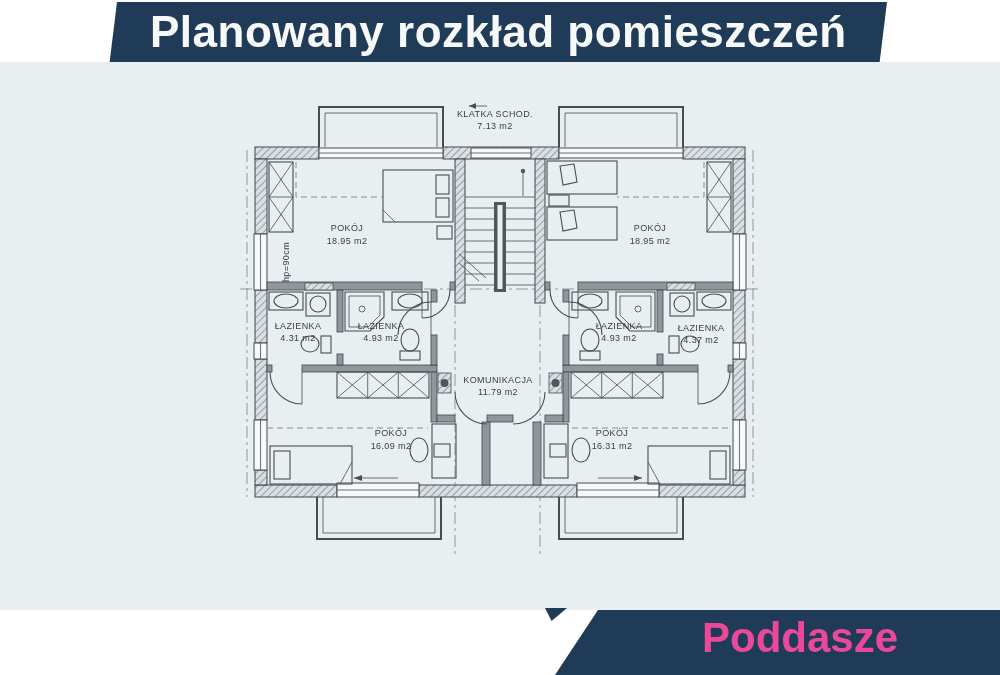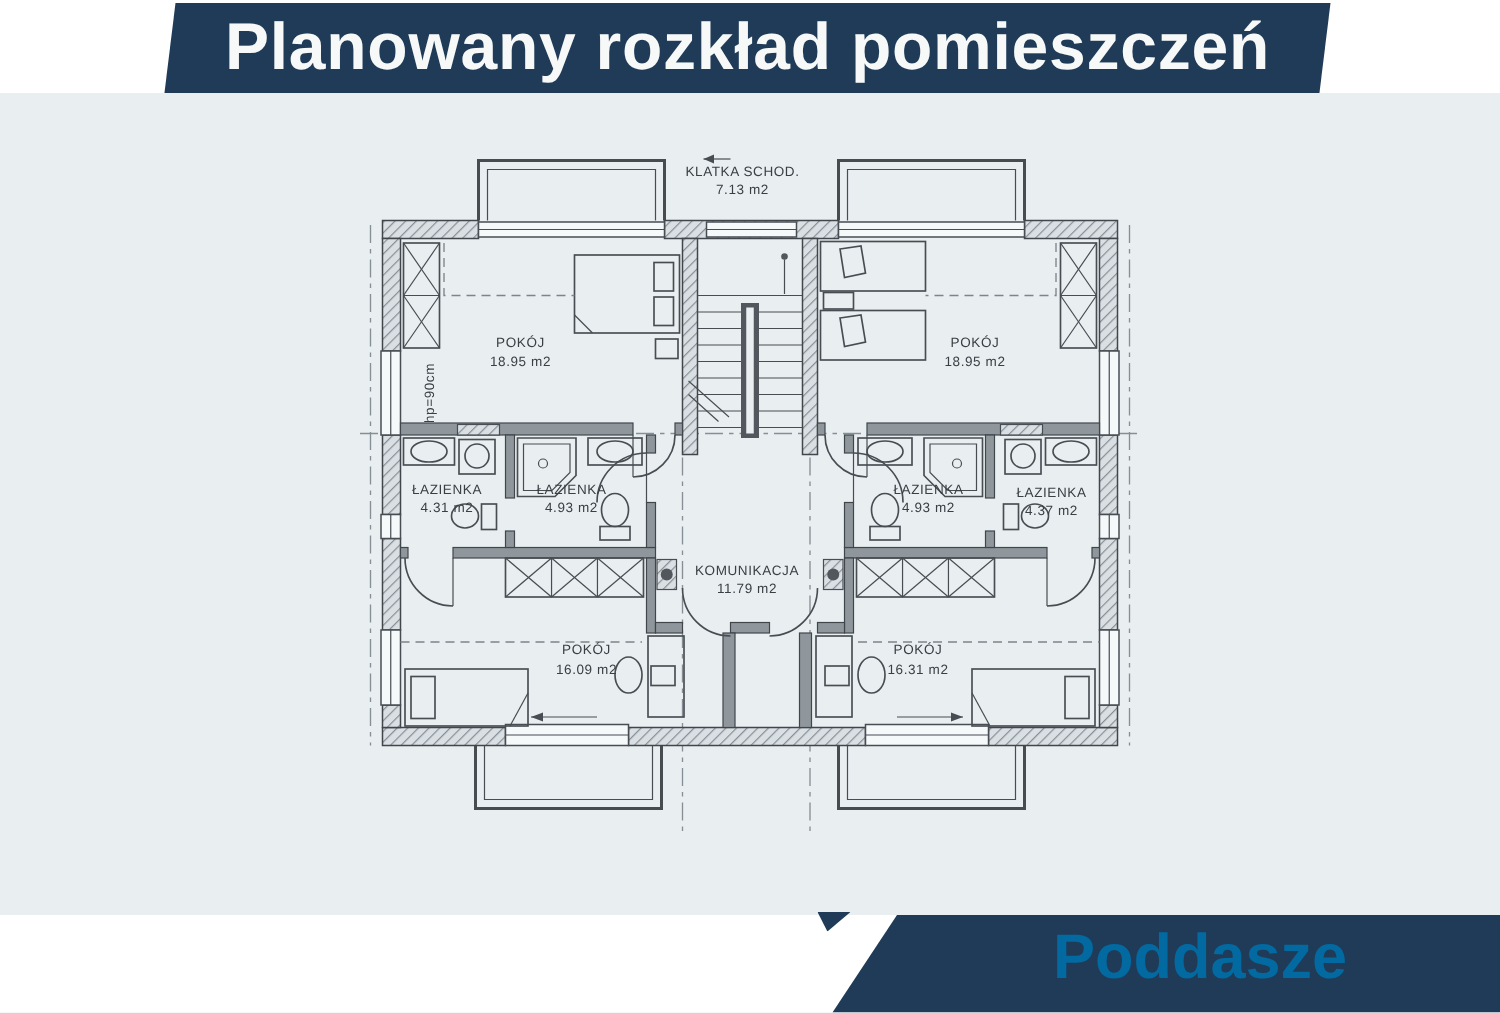--- a/index.html
+++ b/index.html
@@ -12,21 +12,21 @@
   .banner-top{position:absolute;left:117px;top:2px;width:770px;height:60px;background:#1f3b57;
               transform:skewX(-7deg);transform-origin:top left;display:flex;align-items:center;
               justify-content:center;z-index:2;}
   .banner-top-inner{transform:skewX(7deg);width:100%;text-align:center;}
   .banner-text{color:#f7f8f8;font-weight:bold;font-size:44px;letter-spacing:0.5px;white-space:nowrap;}
   .banner-bottom{position:absolute;left:598px;top:610px;width:480px;height:65px;background:#1f3b57;
                  transform:skewX(-33.5deg);transform-origin:top left;z-index:2;}
   .banner-accent{position:absolute;left:545px;top:608px;width:22px;height:13px;background:#1f3b57;
                  clip-path:polygon(0 0,100% 0,30% 100%);z-index:2;}
   .banner-bottom-text{position:absolute;left:640px;top:610px;width:320px;height:55px;display:flex;
-                      align-items:center;justify-content:center;color:#0369a1;font-weight:bold;
+                      align-items:center;justify-content:center;color:#ec4899;font-weight:bold;
                       font-size:42px;z-index:3;white-space:nowrap;}
 
   
   .wall{fill:url(#hatch);stroke:#40464b;stroke-width:1;}
   .pwall{fill:#8f979d;stroke:#40464b;stroke-width:0.8;}
   .win{fill:#f6f9fa;stroke:#474d52;stroke-width:1;}
   .fx{fill:none;stroke:#474d52;stroke-width:1.1;}
   .thin{fill:none;stroke:#474d52;stroke-width:0.8;}
   .thin2{fill:none;stroke:#464c50;stroke-width:2;}
   .dash{stroke:#7c858c;stroke-width:0.9;stroke-dasharray:6 4;fill:none;}

